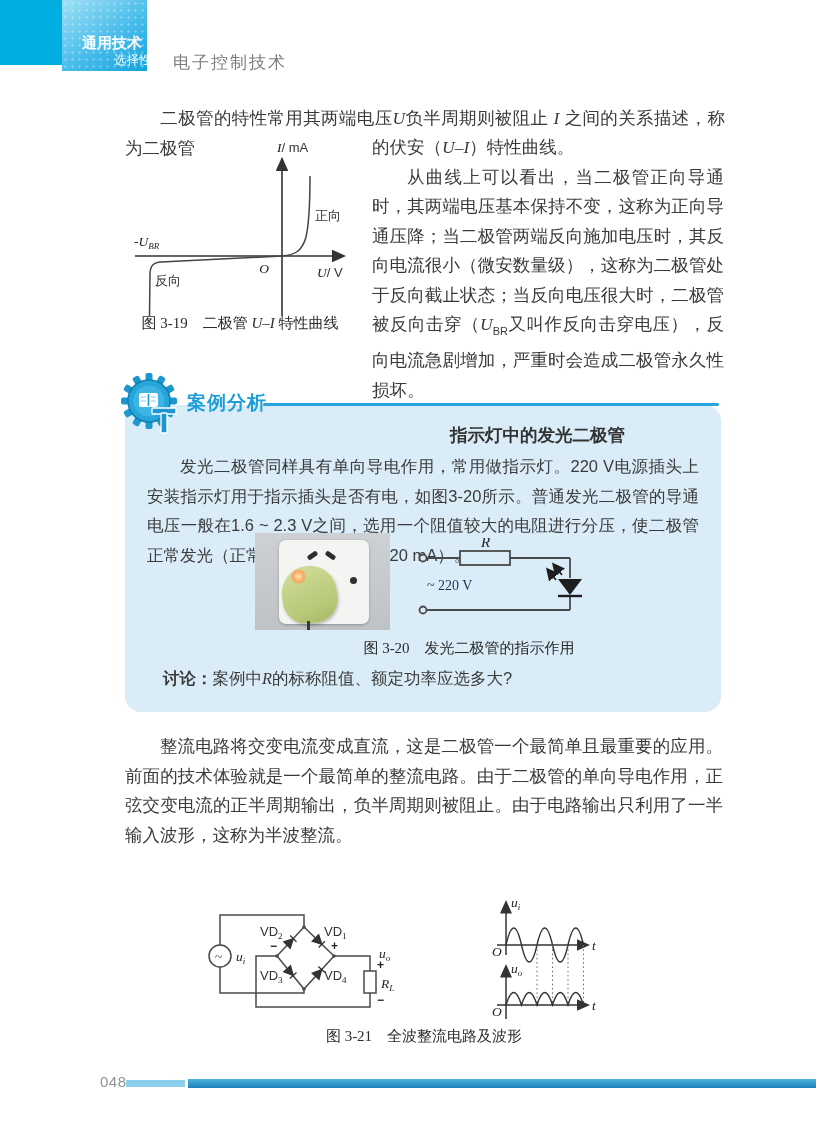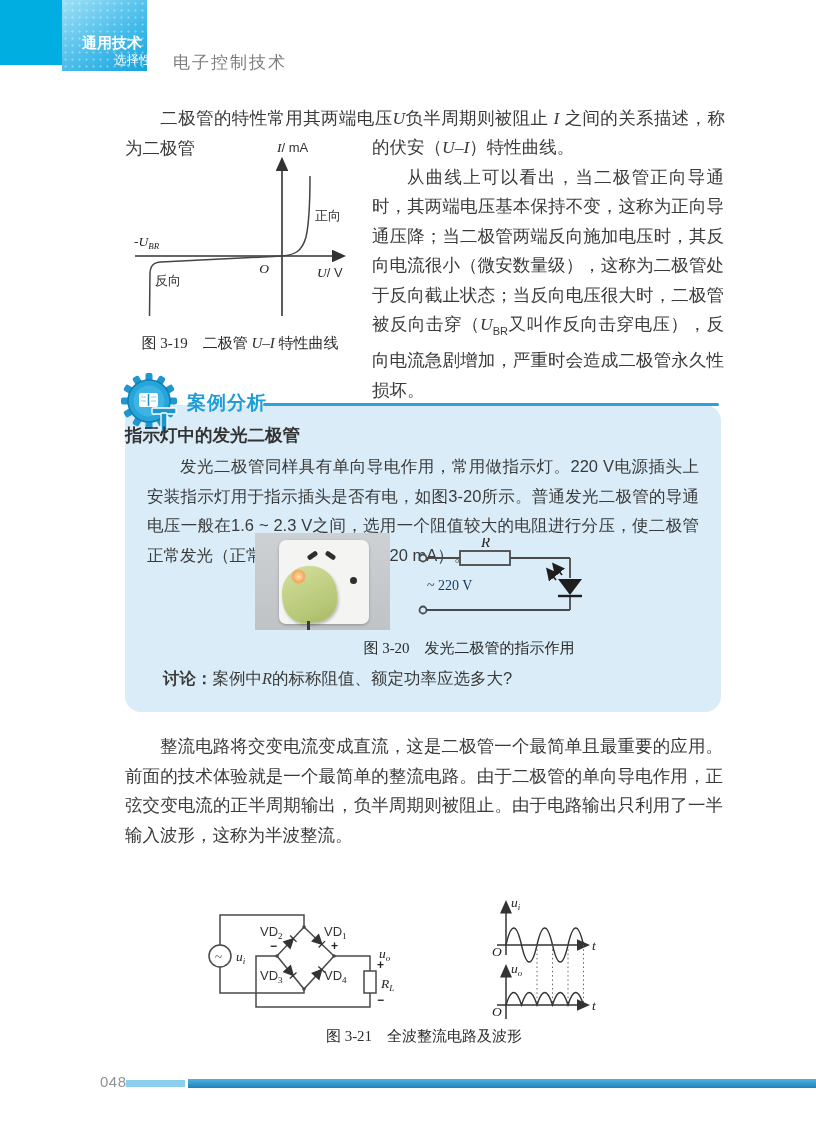--- a/index.html
+++ b/index.html
@@ -20,21 +20,21 @@
   
   .bodytxt{font-size:17.5px;line-height:29.5px;text-align:justify;color:#3a3a3a;}
   .indent{text-indent:2em;}
   .var{font-family:"Liberation Serif","DejaVu Serif",serif;font-style:italic;}
   sub{font-size:11px;}
   .caption{font-family:"Liberation Serif","DejaVu Serif",serif;font-size:15px;color:#2b2b2b;text-align:center;}
   
   .case-box{left:125px;top:405px;width:596px;height:307px;background:#d9ecf7;border-radius:16px;}
   .case-line{left:263px;top:403px;width:456px;height:3px;background:#2aa2da;border-radius:2px;}
   .case-tag{left:187px;top:390px;font-size:19px;font-weight:bold;color:#1b9ed9;letter-spacing:1px;}
-  .case-title{left:125px;top:423px;width:500px;text-align:left;font-size:17.5px;font-weight:bold;color:#333;}
+  .case-title{left:125px;top:423px;width:500px;text-align:right;font-size:17.5px;font-weight:bold;color:#333;}
   .case-body{left:147px;top:452px;width:552px;font-size:16.5px;line-height:29.5px;text-align:justify;color:#3a3a3a;}
   .discussion{left:163px;top:668px;width:540px;font-size:16.5px;color:#3a3a3a;}
   
   .photo{left:130px;top:128px;width:135px;height:97px;background:linear-gradient(180deg,#cdd1d4,#bfc3c6);overflow:hidden;}
   .plate{position:absolute;left:24px;top:7px;width:90px;height:84px;background:#f4f4f2;border-radius:7px;box-shadow:0 1px 3px rgba(0,0,0,.25);}
   .slot{position:absolute;width:11px;height:5px;background:#2e2e2e;border-radius:2px;}
   .hole{position:absolute;width:7px;height:7px;background:#2f2f2f;border-radius:50%;}
   .plug{position:absolute;left:27px;top:33px;width:55px;height:57px;background:linear-gradient(160deg,#d3df9d,#b7c877 70%,#a6b964);
         border-radius:48% 48% 42% 42%;transform:rotate(-6deg);box-shadow:1px 2px 3px rgba(0,0,0,.25);}
   .glow{position:absolute;left:36px;top:36px;width:15px;height:15px;border-radius:50%;
@@ -80,21 +80,21 @@
 
     <path d="M151,120 L30,126 C23,126.5 19.5,129 19,137 L18.5,180" fill="none" stroke="#444" stroke-width="1.5"></path>
 
     <text x="146" y="16"><tspan class="sv-var">I</tspan><tspan class="sv-cn">/ mA</tspan></text>
     <text x="186" y="141"><tspan class="sv-var">U</tspan><tspan class="sv-cn">/ V</tspan></text>
     <text x="138" y="137" text-anchor="end" class="sv-var">O</text>
     <text x="3" y="110"><tspan class="sv-var">-U</tspan><tspan class="sv-sub" dy="3">BR</tspan></text>
     <text x="184" y="84" class="sv-cn">正向</text>
     <text x="24" y="149" class="sv-cn">反向</text>
   </svg>
-  <div class="abs caption" style="left:125px;top:334px;width:230px;">
+  <div class="abs caption" style="left:125px;top:314px;width:230px;">
     <span>图 3-19　二极管 </span><span class="var">U–I</span><span> 特性曲线</span>
   </div>
 
   <div class="abs bodytxt" style="left:372px;top:133px;width:352px;">
     <p style="margin:0;"><span>的伏安（</span><span class="var">U–I</span><span>）特性曲线。</span></p>
     <p class="indent" style="margin:0;"><span>从曲线上可以看出，当二极管正向导通时，其两端电压基本保持不变，这称为正向导通压降；当二极管两端反向施加电压时，其反向电流很小（微安数量级），这称为二极管处于反向截止状态；当反向电压很大时，二极管被反向击穿（</span><span class="var">U</span><sub>BR</sub><span>又叫作反向击穿电压），反向电流急剧增加，严重时会造成二极管永久性损坏。</span></p>
   </div>
 
   <div class="abs case-box"></div>
   <div class="abs case-line"></div>

